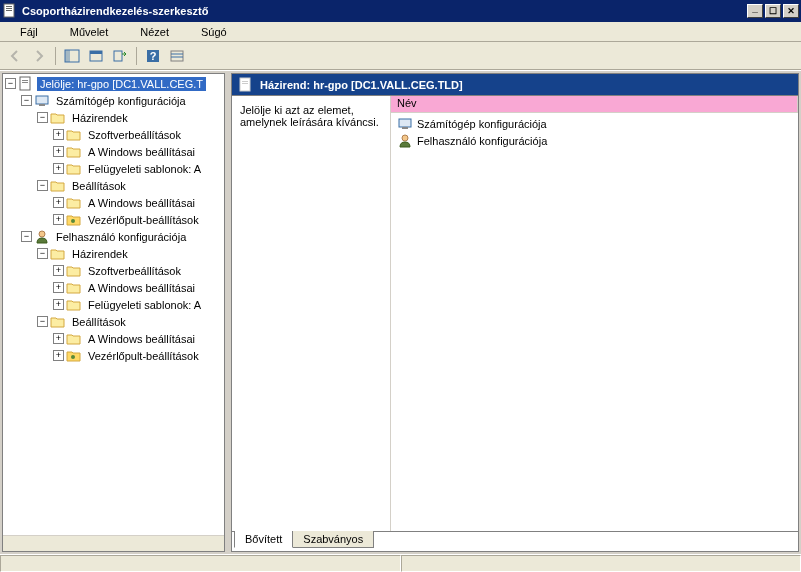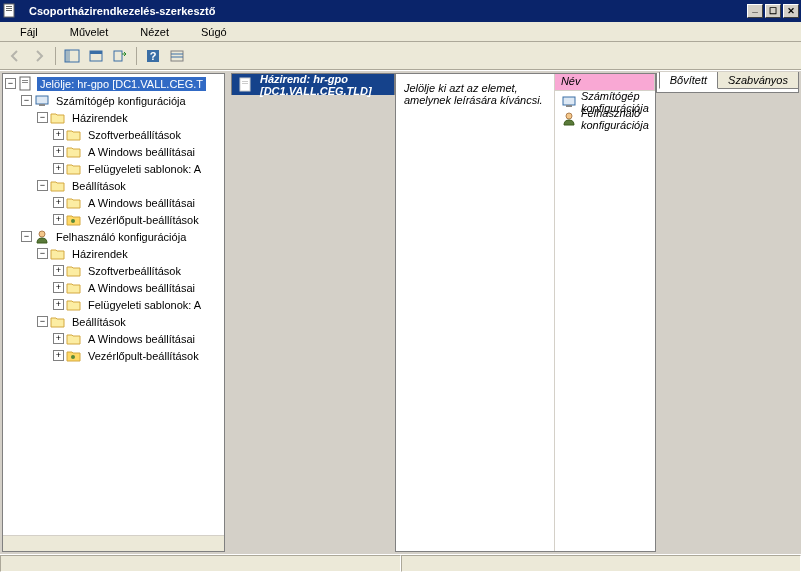--- a/index.html
+++ b/index.html
@@ -1,21 +1,21 @@
 <!DOCTYPE html>
 <html><head>
 <meta charset="utf-8">
 <style>
 * { box-sizing: border-box; margin: 0; padding: 0; font-family: Tahoma, sans-serif; font-size: 11px; }
 body { background: #d4d0c8; width: 801px; height: 572px; overflow: hidden; }
 
 
 .titlebar { background: linear-gradient(to bottom, #0a246a 0%, #0a246a 50%, #a6caf0 150%); background: #0a246a; height: 22px; display: flex; align-items: center; padding: 0 2px; color: white; }
 .titlebar .title-icon { width: 16px; height: 16px; margin-right: 4px; }
-.titlebar .title-text { flex: 1; font-weight: bold; font-size: 11px; margin-left: 7px; }
+.titlebar .title-text { flex: 1; font-weight: bold; font-size: 11px; }
 .titlebar .win-btns { display: flex; gap: 0; }
 .titlebar .win-btn { width: 16px; height: 14px; background: #d4d0c8; border: 1px solid; border-color: #fff #404040 #404040 #fff; display:flex; align-items:center; justify-content:center; font-size:10px; line-height:1; cursor:pointer; color:#000; font-family: Arial; font-weight:bold; margin-left:2px;}
 .titlebar .win-btn.close::after{content:"✕"; font-size:9px;}
 .titlebar .win-btn.max::after{content:"☐"; font-size:9px;}
 .titlebar .win-btn.min::after{content:"_"; font-size:10px; position:relative; top:-3px;}
 
 
 .menubar { background: #ece9d8; height: 20px; display:flex; align-items:center; padding: 0 4px; border-bottom: 1px solid #aca899;}
 .menubar span { padding: 2px 8px; cursor:pointer; }
 
@@ -34,21 +34,21 @@
 .tree-row .sp { display:inline-block; width:16px; height:16px; flex-shrink:0; text-align:center; line-height:16px;}
 .tree-row .exp { width:11px; height:11px; border:1px solid #808080; background:#fff; display:inline-flex; align-items:center; justify-content:center; font-size:9px; line-height:1; margin:0 2px; flex-shrink:0; cursor:pointer;}
 .tree-row .label { padding:1px 3px; }
 .tree-row.selected .label { background:#316ac5; color:#fff;}
 .ico { width:16px; height:16px; display:inline-block; flex-shrink:0; margin-right:3px;}
 
 
 .splitter { width:4px; background:#d4d0c8; cursor:ew-resize;}
 
 
-.right-pane { flex:1; margin:2px 2px 2px 0; display:flex; flex-direction:row;font-style:italic;}
+.right-pane { flex:1; margin:2px 2px 2px 0; display:flex; flex-direction:column;}
 .rp-header { background:#15428b; color:#fff; padding:3px 6px; display:flex; align-items:center; height:22px; border:1px solid #808080; border-bottom:none;}
 .rp-header .ico { margin-right:6px;}
 .rp-header span { font-weight:bold;}
 .rp-body { flex:1; background:#fff; border:1px solid #808080; display:flex; position:relative;}
 .rp-left { width:159px; border-right:1px solid #d4d0c8; padding:8px;}
 .rp-right { flex:1; }
 .list-header { background:#f9a8d4; height:17px; border-bottom:1px solid #d4d0c8; display:flex;}
 .list-header .col { padding:1px 6px; border-right:1px solid #d4d0c8; flex:1;}
 .list-items { padding:2px;}
 .list-item { display:flex; align-items:center; height:17px; padding:0 4px; cursor:pointer;}

